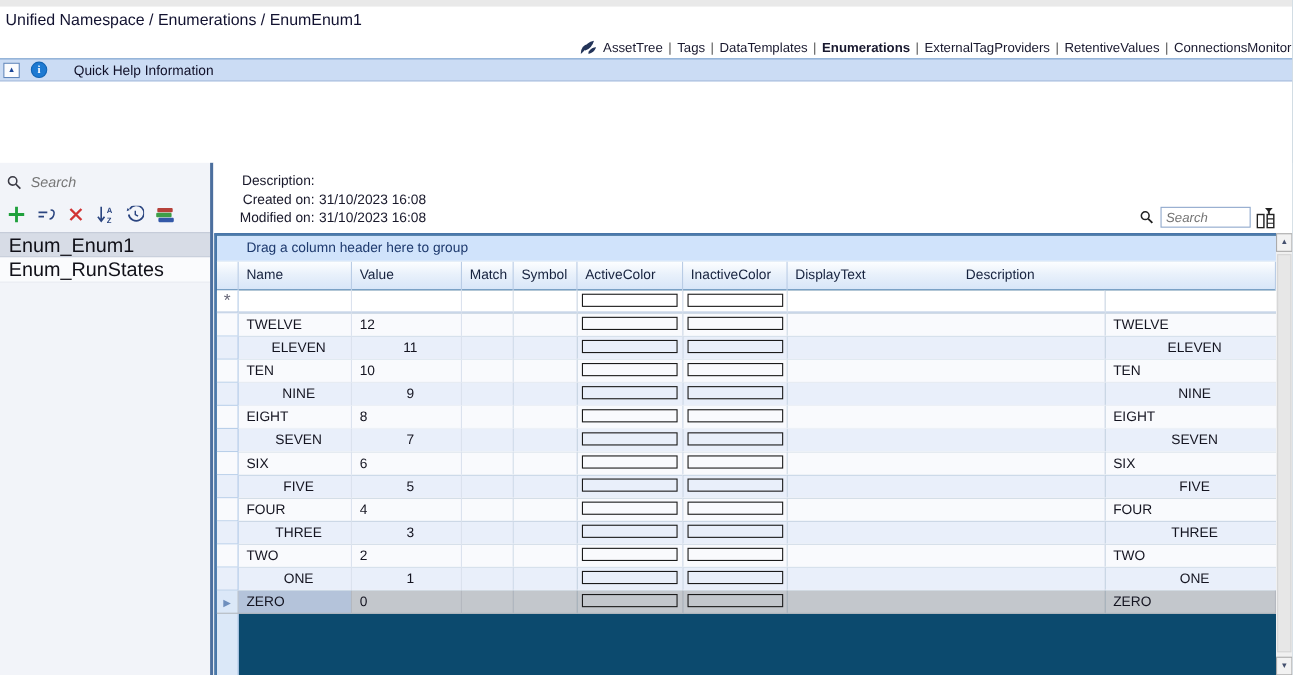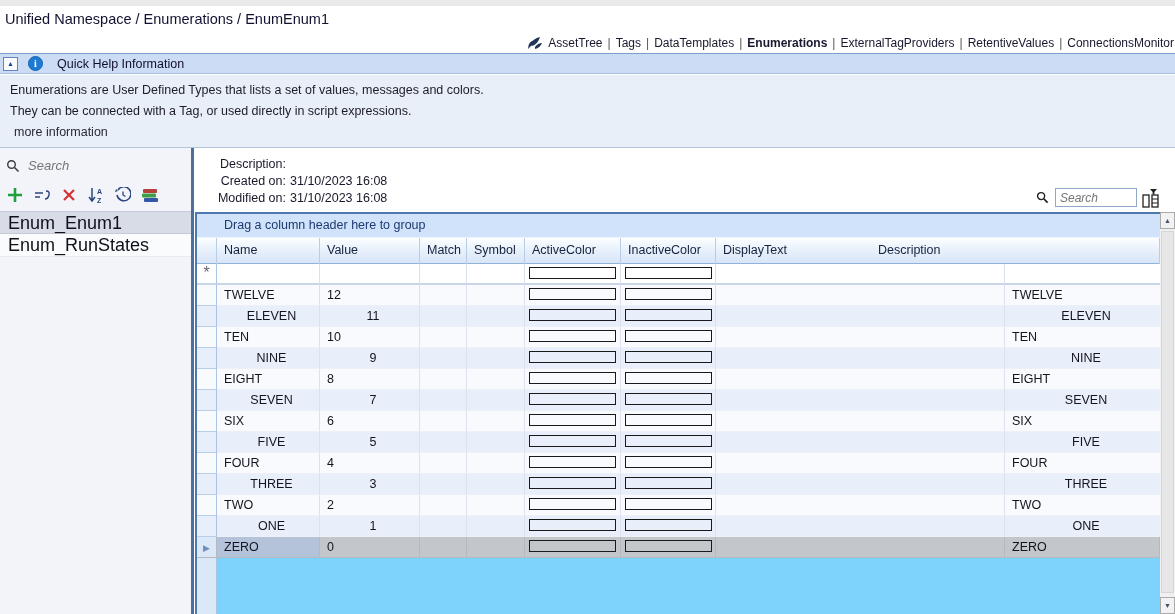--- a/index.html
+++ b/index.html
@@ -14,21 +14,21 @@
   .win-title{position:absolute;left:5px;top:11px;font-size:14.5px;color:#121230;}
   .top-nav{position:absolute;right:1px;top:33px;height:20px;display:flex;align-items:center;font-size:12px;color:#18182e;white-space:nowrap;}
   .top-nav .sep{color:#555;margin:0 5px;}
   .top-nav .nav-item{cursor:default;}
   .top-nav .nav-item.active{font-weight:bold;}
   .nav-logo{margin-right:6px;display:inline-block;}
   
   .qh-bar{position:absolute;left:0;top:53px;width:1175px;height:21px;background:#cbdcf4;border-top:1px solid #7aa0cc;border-bottom:1px solid #aabedd;display:flex;align-items:center;}
   .collapse-btn{width:15px;height:14px;margin-left:3px;background:#fbfcfe;border:1px solid #5f85bb;font-size:7px;line-height:12px;text-align:center;color:#1c4798;}
   .info-ic{width:15px;height:15px;border-radius:50%;background:#1e7ad2;border:1px solid #1264b4;color:#fff;font-weight:bold;font-size:10px;line-height:13px;text-align:center;margin-left:10px;font-family:"Liberation Serif",serif;}
-  .qh-title{margin-left:14px;color:#101028;}
+  .qh-title{margin-left:24px;color:#101028;}
   .qh-body{position:absolute;left:0;top:75px;width:1175px;height:73px;background:#e9eff9;border-bottom:1px solid #b6c4d8;}
   .qh-line1{position:absolute;left:10px;top:8px;color:#1c1c24;}
   .qh-line2{position:absolute;left:10px;top:29px;color:#1c1c24;}
   .qh-link{position:absolute;left:14px;top:50px;color:#2a2a33;}
   
   .sidebar{position:absolute;left:0;top:148px;width:191px;height:466px;background:#f2f4f9;}
   .sb-search{position:absolute;left:6px;top:10px;display:flex;align-items:center;}
   .sb-search input{border:none;background:transparent;outline:none;font-style:italic;color:#777;font-size:13px;width:140px;margin-left:8px;font-family:inherit;}
   .sb-tools{position:absolute;left:6px;top:36px;display:flex;align-items:center;gap:9px;height:22px;}
   .tool-btn{display:flex;align-items:center;justify-content:center;width:18px;height:18px;cursor:default;}
@@ -38,21 +38,21 @@
   .splitter{position:absolute;left:191px;top:148px;width:3px;height:466px;background:#4c6f9e;}
   
   .main{position:absolute;left:194px;top:148px;width:981px;height:492px;background:#ffffff;}
   .detail-row{position:absolute;left:4px;display:flex;line-height:17px;}
   .detail-label{width:88px;text-align:right;color:#18182a;}
   .detail-value{margin-left:4px;color:#18182a;}
   .m-search{position:absolute;left:842px;top:40px;display:flex;align-items:center;}
   .m-search input{width:82px;height:19px;border:1px solid #8fa8cc;background:#fff;font-style:italic;color:#777;font-size:12px;padding:0 4px;outline:none;margin-left:6px;font-family:inherit;}
   .col-chooser{position:absolute;left:946px;top:38px;width:22px;height:24px;display:flex;align-items:center;justify-content:center;}
   
-  .grid{position:absolute;left:1px;top:64px;width:965px;height:402px;border-left:2px solid #4c79ae;border-top:2px solid #4c79ae;background:#7dd3fc;overflow:hidden;}
+  .grid{position:absolute;left:1px;top:64px;width:965px;height:402px;border-left:2px solid #4c79ae;border-top:2px solid #4c79ae;background:#0c4a6e;overflow:hidden;}
   .group-bar{height:24px;line-height:23px;background:#d0e3fb;color:#1e3a6e;padding-left:27px;border-bottom:1px solid #eef4fc;}
   .g-header{display:flex;height:26px;background:linear-gradient(#fdfeff,#e9f1fb 45%,#d8e6f8);border-bottom:1px solid #8fb2d9;}
   .hcell{height:26px;line-height:25px;padding-left:7px;border-right:1px solid #b9cce5;color:#16223e;font-size:12.5px;white-space:nowrap;overflow:hidden;flex:0 0 auto;}
   .g-body{position:relative;height:352px;}
   .ind-strip{position:absolute;left:0;top:0;bottom:0;width:20px;background:#dbe8f8;border-right:1px solid #aac4e4;}
   .row{display:flex;position:relative;}
   .cell{height:21px;line-height:20px;font-size:12.5px;padding-left:7px;border-right:1px solid #dbe2ee;border-bottom:1px solid #edf1f7;color:#141420;white-space:nowrap;overflow:hidden;flex:0 0 auto;}
   .ind{width:20px;flex:0 0 20px;background:#dbe8f8;border-right:1px solid #aac4e4;border-bottom:1px solid #b9cfe9;padding-left:0;text-align:center;color:#6e8fbd;}
   .ind .star{color:#667;font-size:16px;line-height:18px;display:inline-block;}
   .ind .arrow{font-size:9px;color:#6e8fbd;}
@@ -93,25 +93,20 @@
       </svg>
     </span>
     <span id="navItems"><span class="nav-item">AssetTree</span><span class="sep">|</span><span class="nav-item">Tags</span><span class="sep">|</span><span class="nav-item">DataTemplates</span><span class="sep">|</span><span class="nav-item active">Enumerations</span><span class="sep">|</span><span class="nav-item">ExternalTagProviders</span><span class="sep">|</span><span class="nav-item">RetentiveValues</span><span class="sep">|</span><span class="nav-item">ConnectionsMonitor</span></span>
   </div>
 
   <div class="qh-bar">
     <div class="collapse-btn">▲</div>
     <div class="info-ic">i</div>
     <div class="qh-title">Quick Help Information</div>
   </div>
-  <div class="qh-body">
-    <div class="qh-line1">Enumerations are User Defined Types that lists a set of values, messages and colors.</div>
-    <div class="qh-line2">They can be connected with a Tag, or used directly in script expressions.</div>
-    <div class="qh-link">more information</div>
-  </div>
 
   <div class="sidebar">
     <div class="sb-search">
       <span>
         <svg width="14" height="14" viewBox="0 0 14 14">
             <circle cx="5.5" cy="5.5" r="3.8" fill="none" stroke="#3a3a44" stroke-width="1.4"></circle>
             <line x1="8.5" y1="8.5" x2="12.5" y2="12.5" stroke="#3a3a44" stroke-width="1.6"></line>
           </svg>
       </span>
       <input type="text" placeholder="Search" style="">

